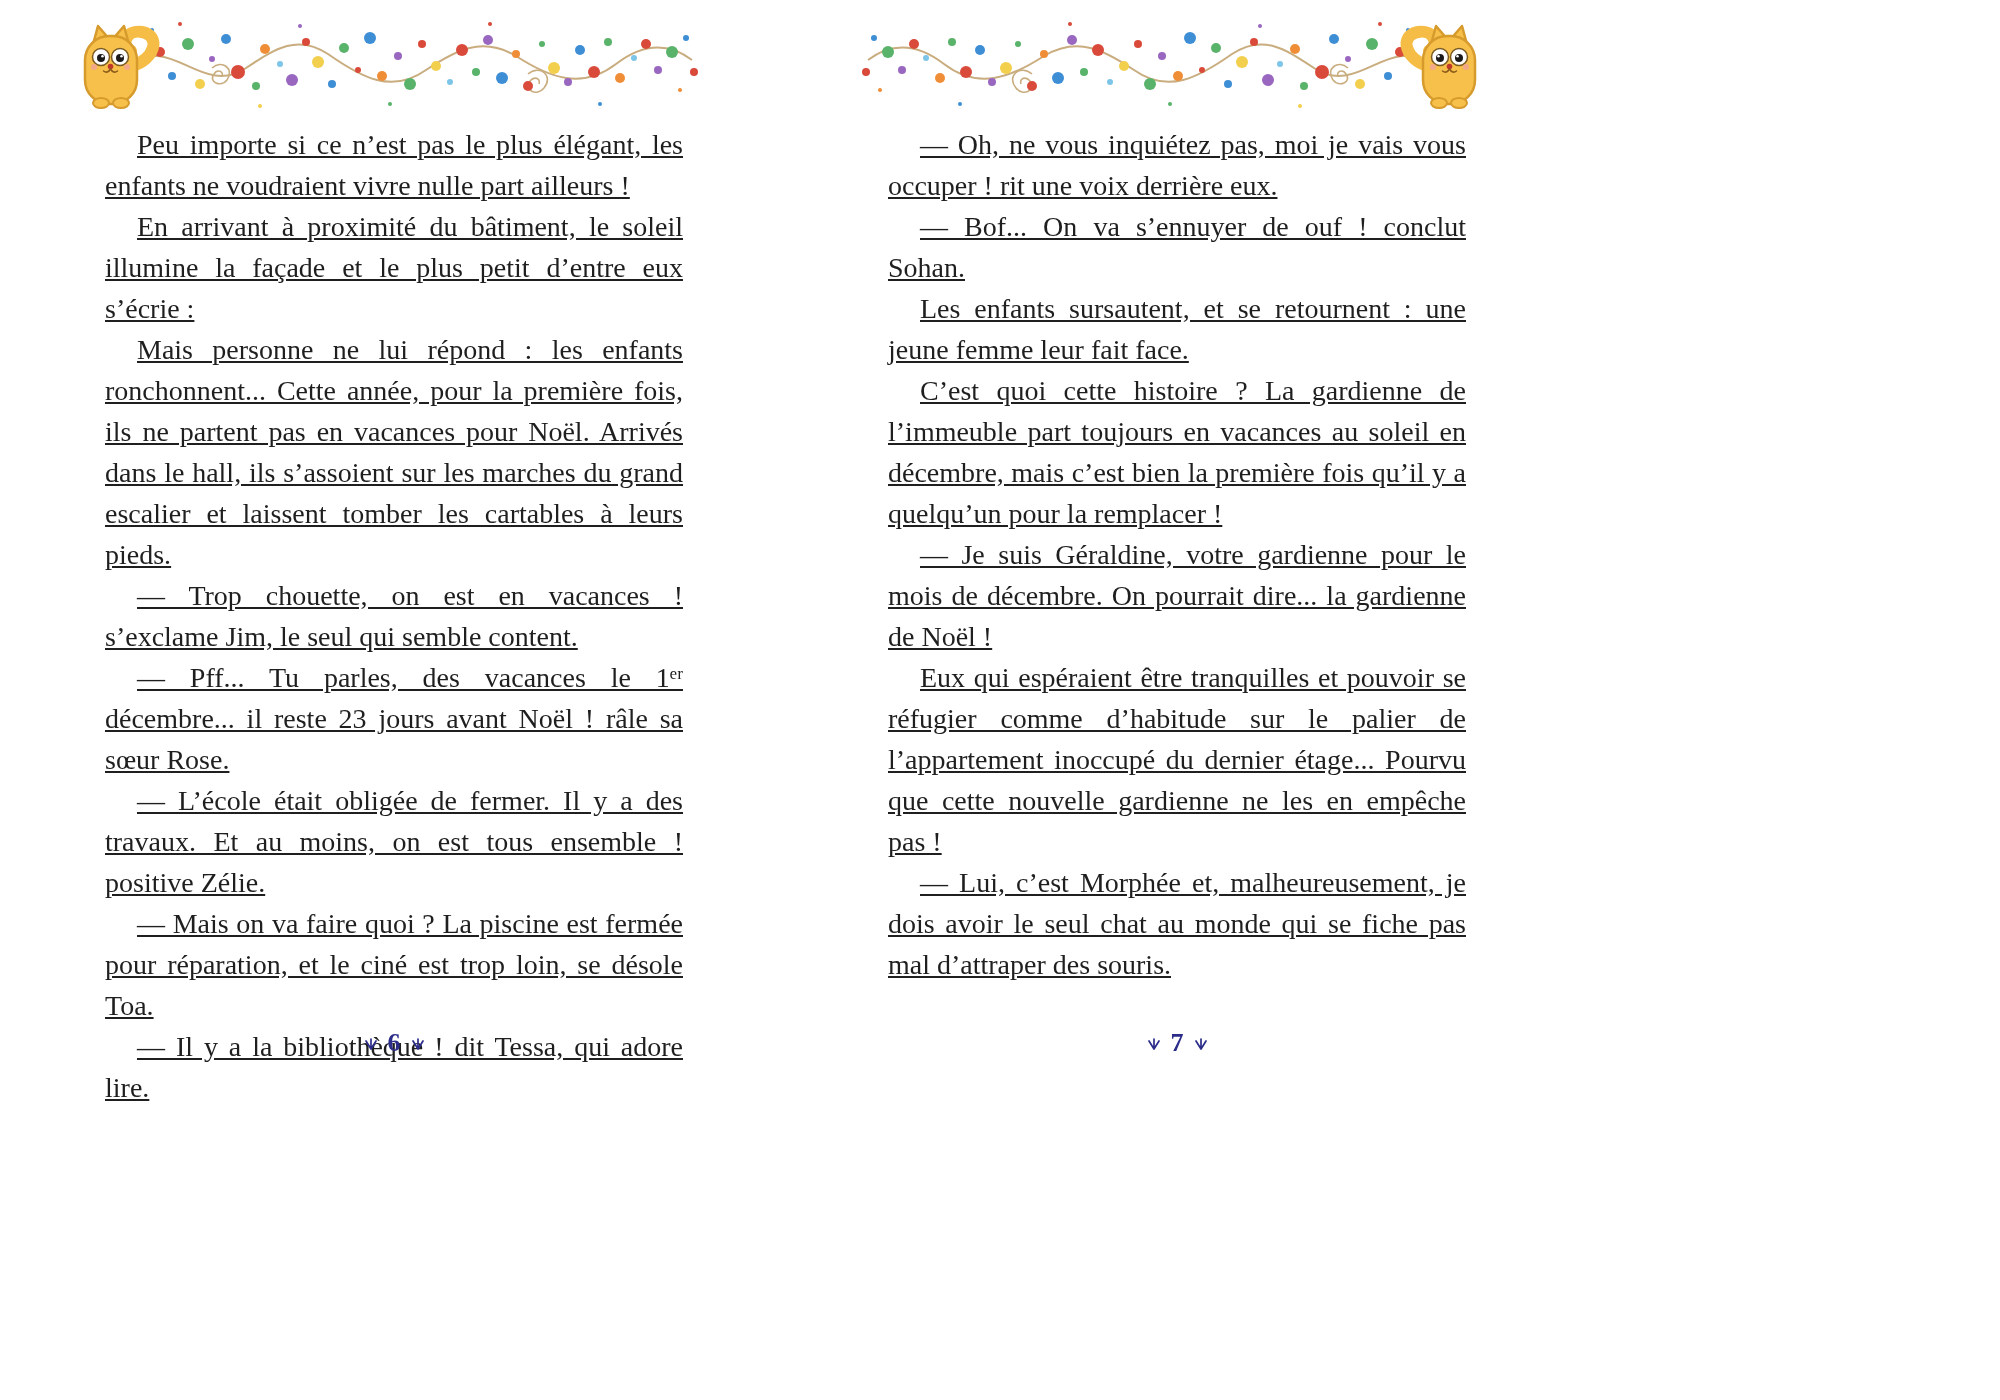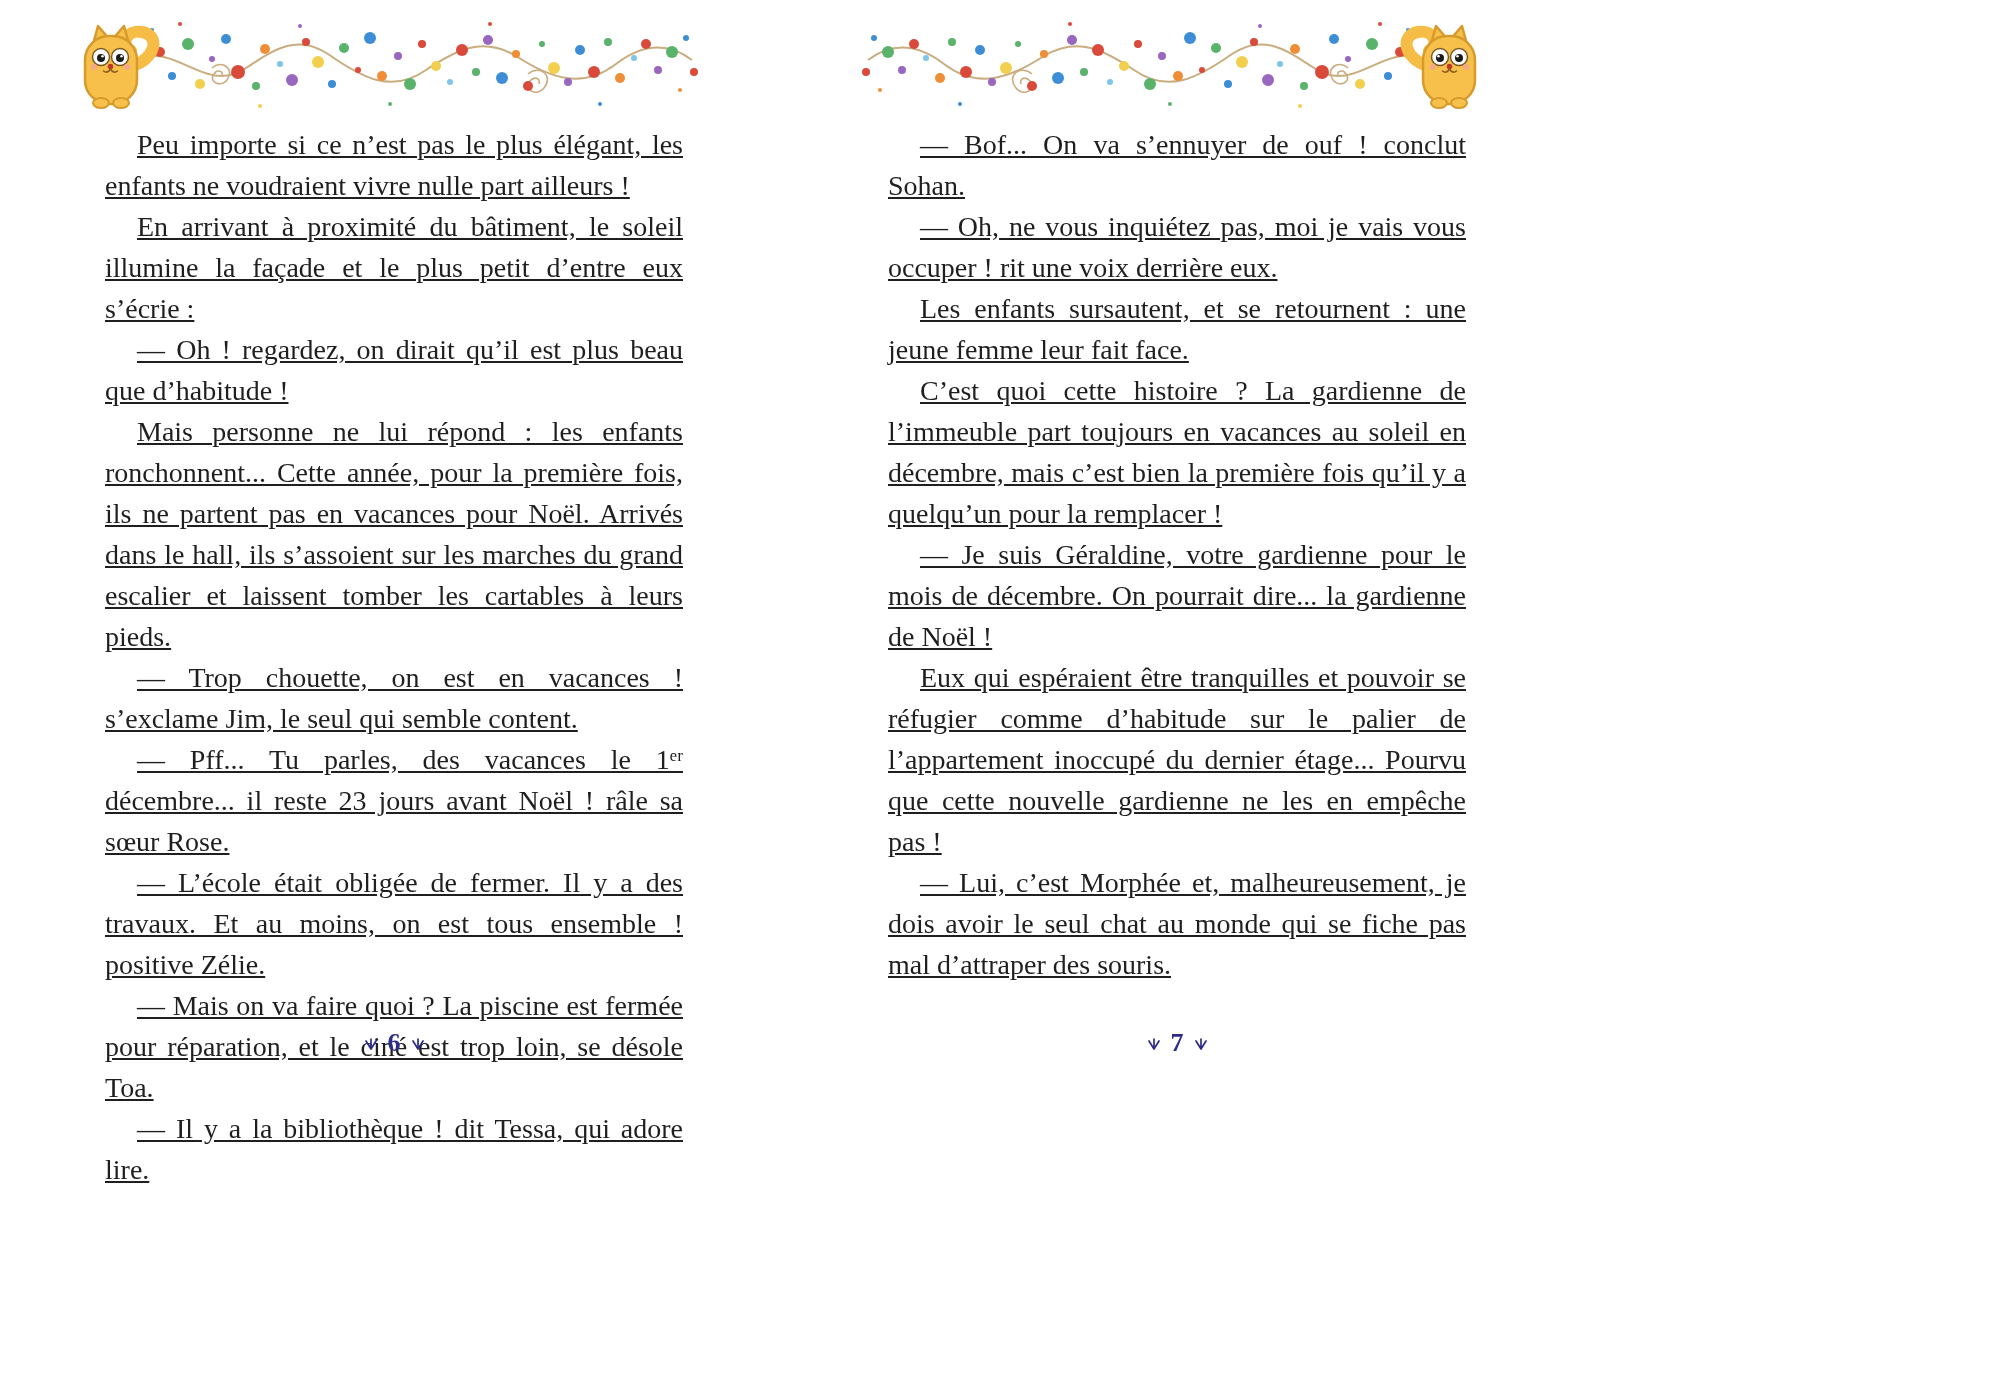--- a/index.html
+++ b/index.html
@@ -145,32 +145,31 @@
 
 <div class="header-garland right">
   <svg class="garland-use" viewBox="0 0 640 104" width="648" height="104">
     <use href="#garland-def"></use>
   </svg>
 </div>
 
 <div class="text-block left">
   <p>Peu importe si ce n’est pas le plus élégant, les enfants ne voudraient vivre nulle part ailleurs&nbsp;!</p>
   <p>En arrivant à proximité du bâtiment, le soleil illumine la façade et le plus petit d’entre eux s’écrie&nbsp;:</p>
-  <p>— Oh&nbsp;! regardez, on dirait qu’il est plus beau que d’habitude&nbsp;!</p>
   <p>Mais personne ne lui répond&nbsp;: les enfants ronchonnent... Cette année, pour la première fois, ils ne partent pas en vacances pour Noël. Arrivés dans le hall, ils s’assoient sur les marches du grand escalier et laissent tomber les cartables à leurs pieds.</p>
   <p>— Trop chouette, on est en vacances&nbsp;! s’exclame Jim, le seul qui semble content.</p>
   <p>— Pff... Tu parles, des vacances le 1ᵉʳ décembre... il reste 23 jours avant Noël&nbsp;! râle sa sœur Rose.</p>
   <p>— L’école était obligée de fermer. Il y a des travaux. Et au moins, on est tous ensemble&nbsp;! positive Zélie.</p>
   <p>— Mais on va faire quoi&nbsp;? La piscine est fermée pour réparation, et le ciné est trop loin, se désole Toa.</p>
   <p>— Il y a la bibliothèque&nbsp;! dit Tessa, qui adore lire.</p>
 </div>
 
 <div class="text-block right">
+  <p>— Oh, ne vous inquiétez pas, moi je vais vous occuper&nbsp;! rit une voix derrière eux.</p>
   <p>— Bof... On va s’ennuyer de ouf&nbsp;! conclut Sohan.</p>
-  <p>— Oh, ne vous inquiétez pas, moi je vais vous occuper&nbsp;! rit une voix derrière eux.</p>
   <p class="spaced">Les enfants sursautent, et se retournent&nbsp;: une jeune femme leur fait face.</p>
   <p>C’est quoi cette histoire&nbsp;? La gardienne de l’immeuble part toujours en vacances au soleil en décembre, mais c’est bien la première fois qu’il y a quelqu’un pour la remplacer&nbsp;!</p>
   <p>— Je suis Géraldine, votre gardienne pour le mois de décembre. On pourrait dire... la gardienne de Noël&nbsp;!</p>
   <p>Eux qui espéraient être tranquilles et pouvoir se réfugier comme d’habitude sur le palier de l’appartement inoccupé du dernier étage... Pourvu que cette nouvelle gardienne ne les en empêche pas&nbsp;!</p>
   <p>— Lui, c’est Morphée et, malheureusement, je dois avoir le seul chat au monde qui se fiche pas mal d’attraper des souris.</p>
 </div>
 
 <div class="pageno-row left">
   <svg class="sprig" width="16" height="16" viewBox="0 0 16 16">
       <use href="#sprig-def"></use>

